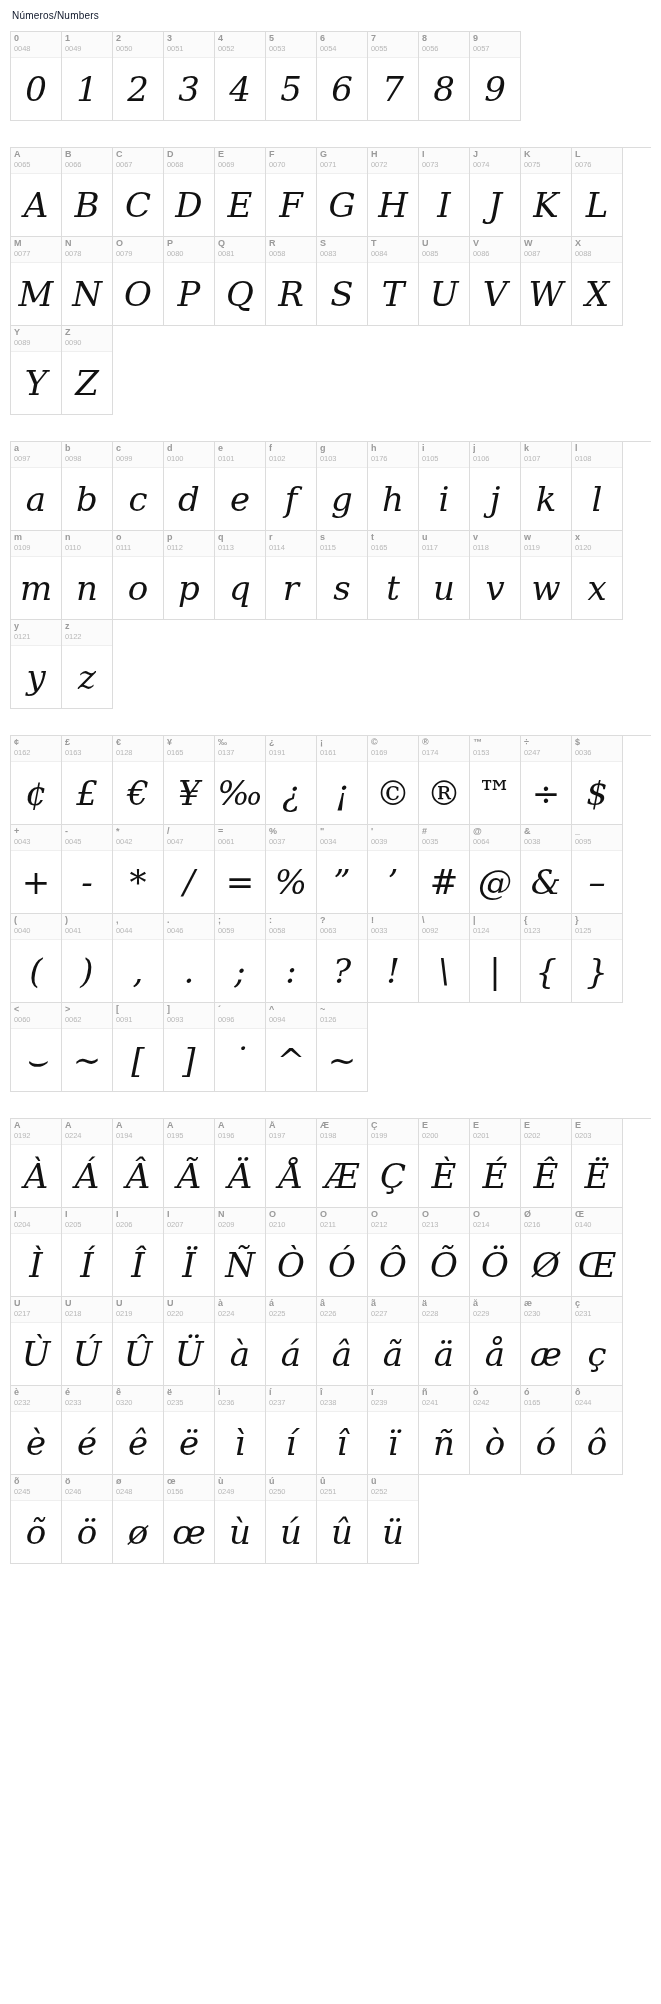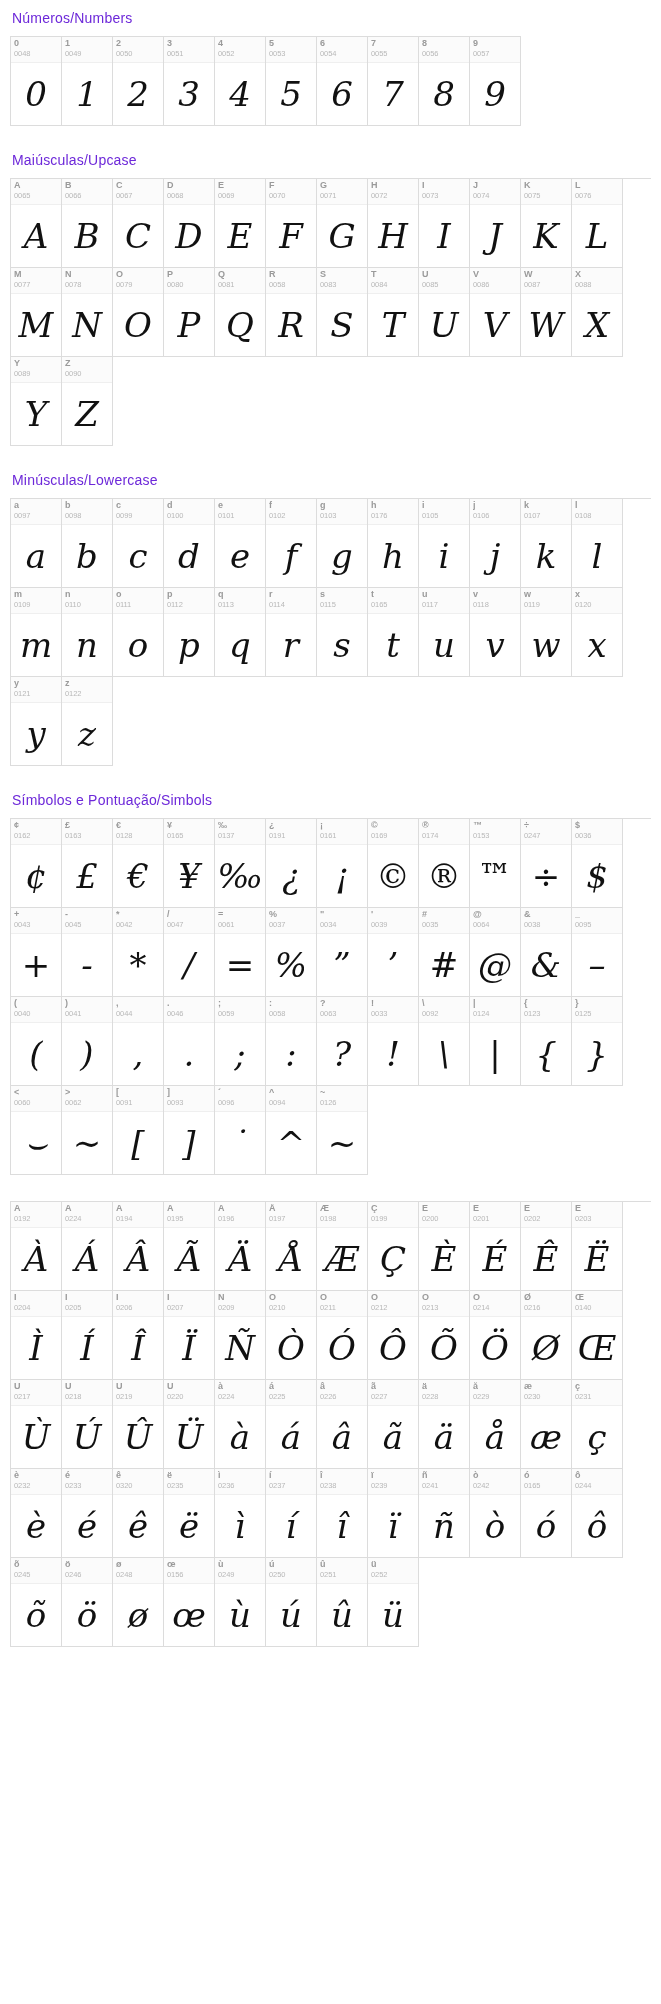--- a/index.html
+++ b/index.html
@@ -13,22 +13,22 @@
     width: 661px;
   }
   .page {
     width: 661px;
     padding: 0 10px 30px 10px;
   }
   .section {
     margin-bottom: 26px;
   }
   .section-title {
-    font-size: 14px;
-    color: #6d28d9;
+    font-size: 10px;
+    color: #0f172a;
     font-weight: 400;
     margin: 10px 0 10px 2px;
     letter-spacing: 0.2px;
   }
   .grid {
     display: flex;
     flex-wrap: wrap;
     border-left: 1px solid #dcdcdc;
     border-top: 1px solid #dcdcdc;
     width: max-content;
@@ -152,21 +152,20 @@
           <div class="cell">
             <div class="meta">
               <span class="ch">9</span>
               <span class="code">0057</span>
             </div>
             <div class="glyph">9</div>
           </div>
         </div>
       </div>
       <div class="section">
-        <div class="section-title">Maiúsculas/Upcase</div>
         <div class="grid">
           <div class="cell">
             <div class="meta">
               <span class="ch">A</span>
               <span class="code">0065</span>
             </div>
             <div class="glyph">A</div>
           </div>
           <div class="cell">
             <div class="meta">
@@ -339,21 +338,20 @@
           <div class="cell">
             <div class="meta">
               <span class="ch">Z</span>
               <span class="code">0090</span>
             </div>
             <div class="glyph">Z</div>
           </div>
         </div>
       </div>
       <div class="section">
-        <div class="section-title">Minúsculas/Lowercase</div>
         <div class="grid">
           <div class="cell">
             <div class="meta">
               <span class="ch">a</span>
               <span class="code">0097</span>
             </div>
             <div class="glyph">a</div>
           </div>
           <div class="cell">
             <div class="meta">
@@ -526,21 +524,20 @@
           <div class="cell">
             <div class="meta">
               <span class="ch">z</span>
               <span class="code">0122</span>
             </div>
             <div class="glyph">z</div>
           </div>
         </div>
       </div>
       <div class="section">
-        <div class="section-title">Símbolos e Pontuação/Simbols</div>
         <div class="grid">
           <div class="cell">
             <div class="meta">
               <span class="ch">¢</span>
               <span class="code">0162</span>
             </div>
             <div class="glyph">¢</div>
           </div>
           <div class="cell">
             <div class="meta">

